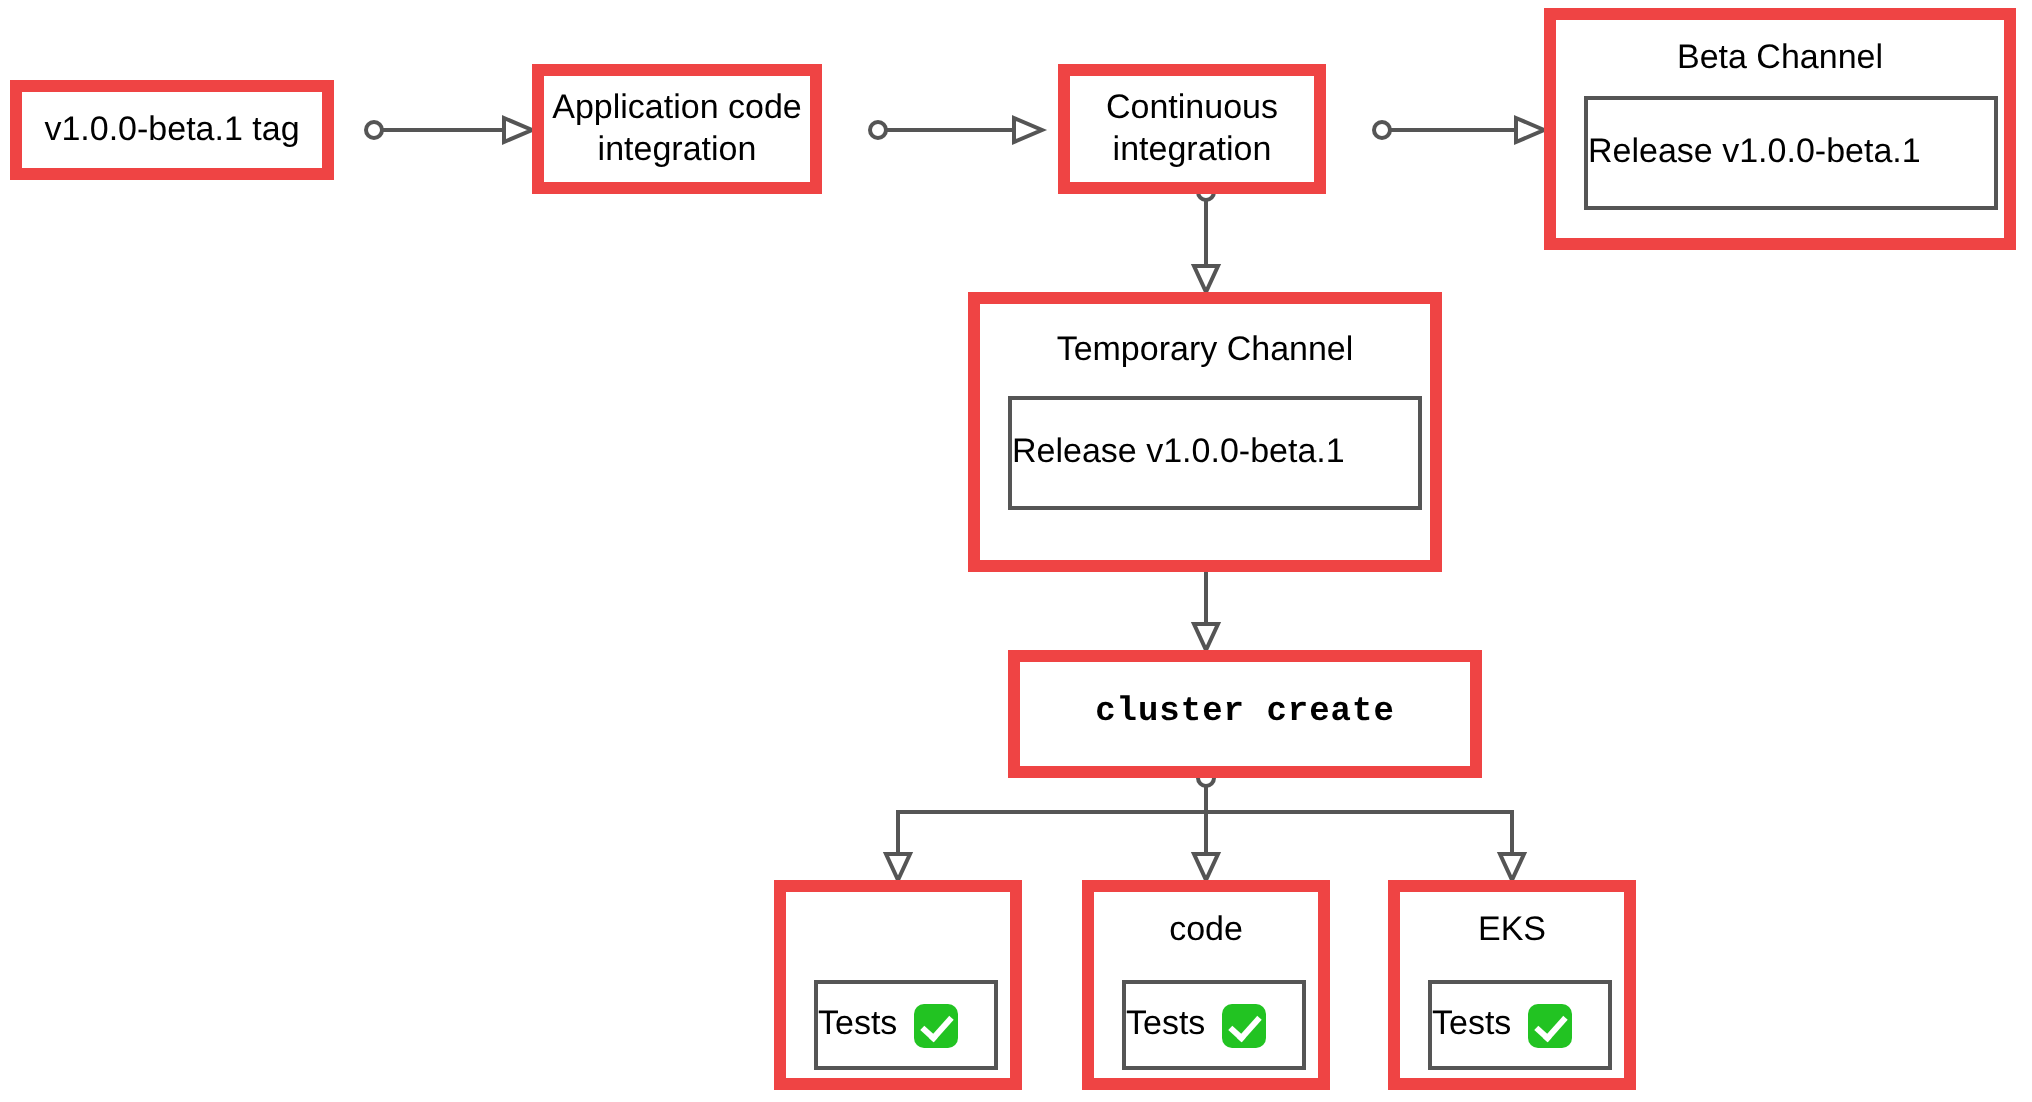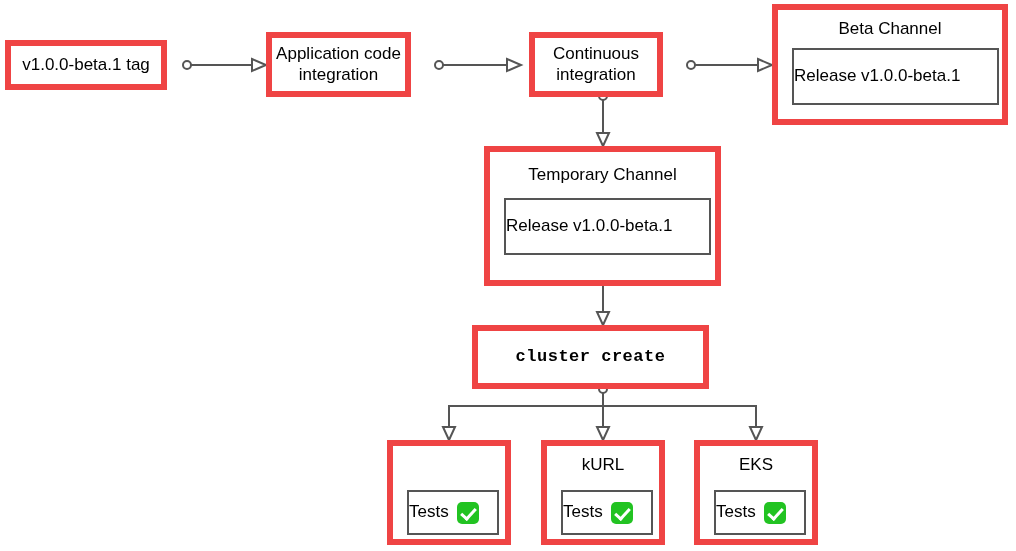--- a/index.html
+++ b/index.html
@@ -188,35 +188,35 @@
     </div>
   </div>
 
   <div class="node container" style="left:484px; top:146px; width:237px; height:140px;">
     <div class="container-title" style="top:13px;">Temporary Channel</div>
     <div class="inner-node" style="left:14px; top:46px; width:207px; height:57px;">
       <span>Release v1.0.0-beta.1</span>
     </div>
   </div>
 
-  <div class="node mono-node" style="left:472px; top:325px; width:237px; height:64px;">
+  <div class="node mono-node" style="left:504px; top:325px; width:237px; height:64px;">
     <span>cluster create</span>
   </div>
 
   <div class="node container" style="left:387px; top:440px; width:124px; height:105px;">
     <div class="inner-node" style="left:14px; top:44px; width:92px; height:45px;">
       <span class="tests-row">
         <span>Tests</span>
         <span class="check-badge"></span>
       </span>
     </div>
   </div>
 
   <div class="node container" style="left:541px; top:440px; width:124px; height:105px;">
-    <div class="container-title" style="top:9px;">kURL</div>
+    <div class="container-title" style="top:9px;">code</div>
     <div class="inner-node" style="left:14px; top:44px; width:92px; height:45px;">
       <span class="tests-row">
         <span>Tests</span>
         <span class="check-badge"></span>
       </span>
     </div>
   </div>
 
   <div class="node container" style="left:694px; top:440px; width:124px; height:105px;">
     <div class="container-title" style="top:9px;">EKS</div>

